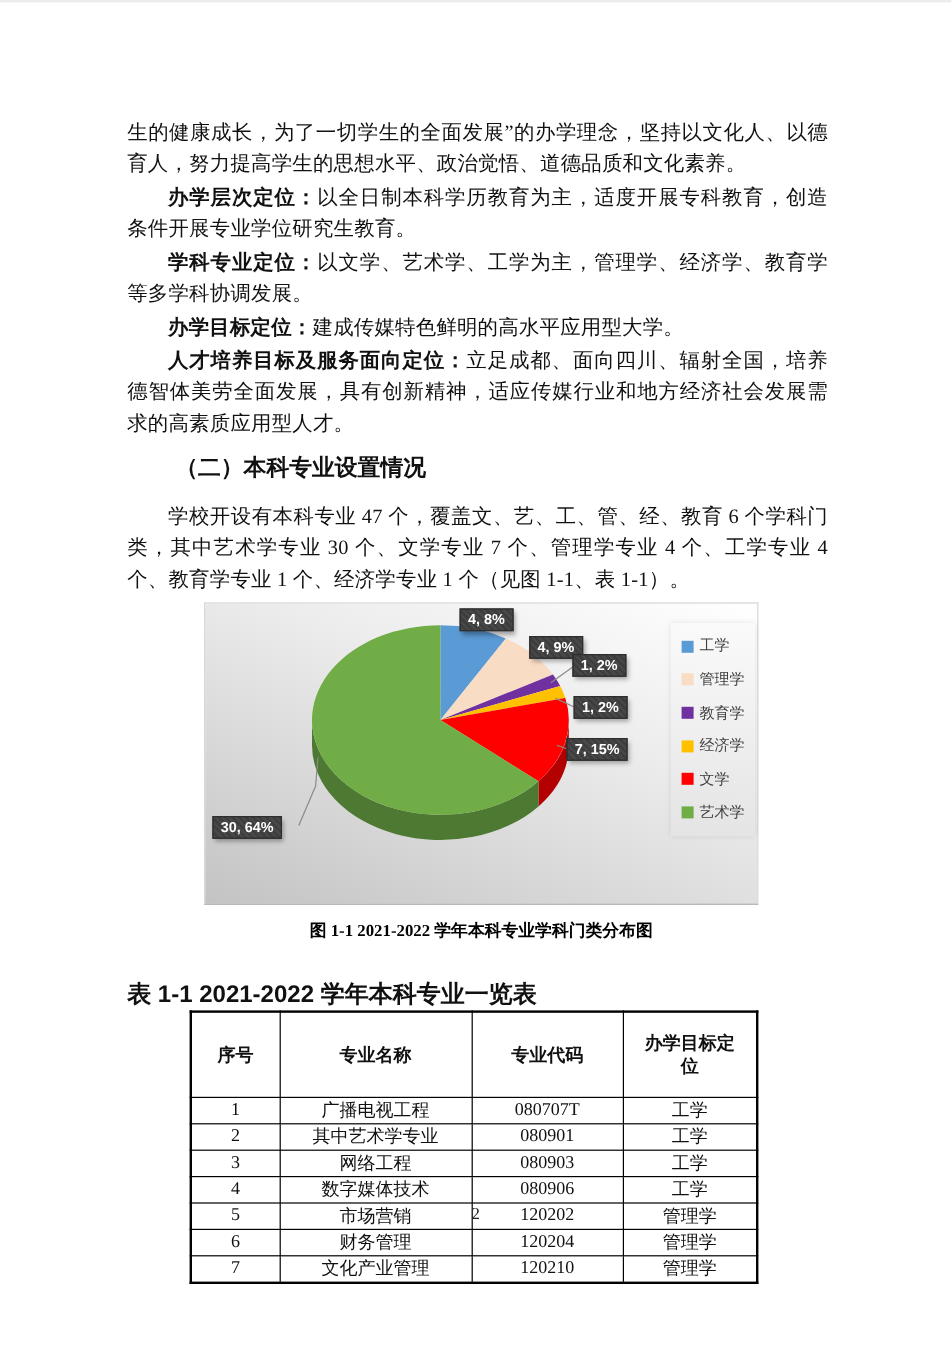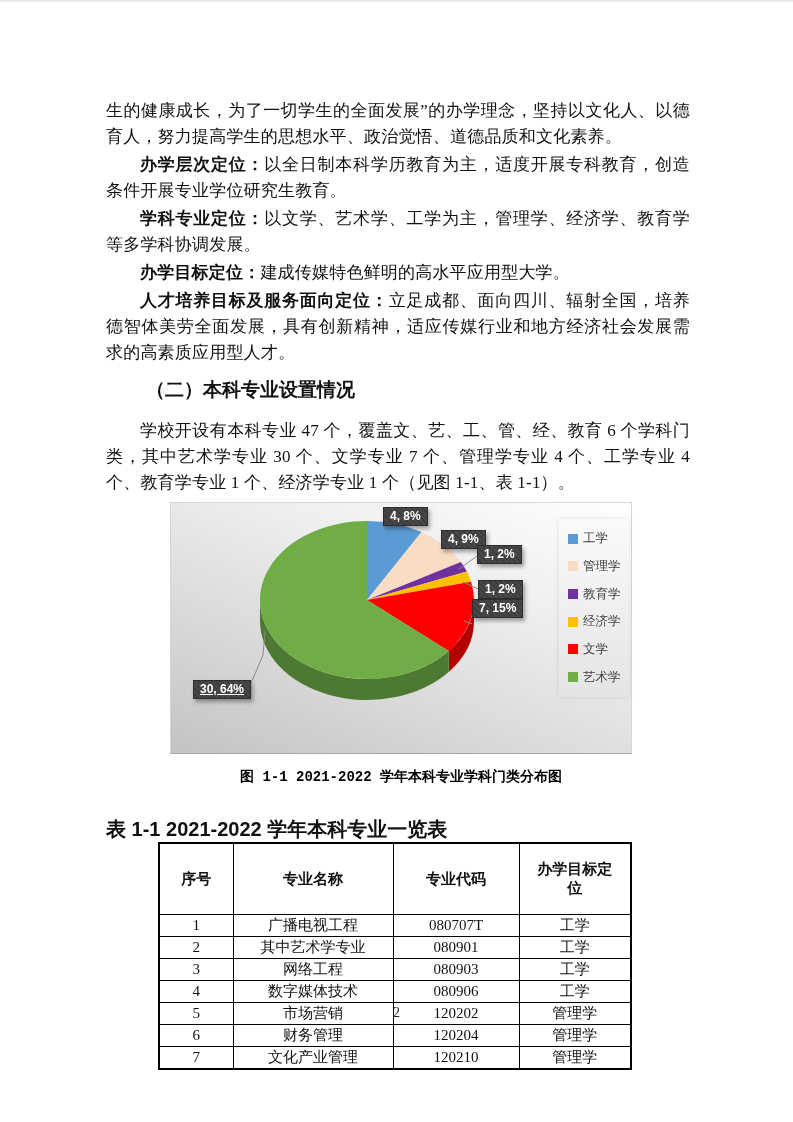--- a/index.html
+++ b/index.html
@@ -65,21 +65,21 @@
   }
   .legend-item{display:flex;align-items:center;gap:5px;}
   .legend-swatch{width:10px;height:10px;flex:0 0 10px;}
   .legend-label{
     font-family:"Liberation Sans","DejaVu Sans",sans-serif;
     font-size:12.5px;color:#404040;white-space:nowrap;
   }
   .figure-caption{
     margin:13px 0 0 64px;width:462px;
     text-align:center;
-    font-family:Liberation Mono, monospace;
+    font-family:Liberation Serif, serif;
     font-weight:bold;font-size:14px;line-height:20px;color:#000;
   }
   
   .table-title{
     margin:32px 0 0 0;width:584px;
     text-align:left;
     font-family:"Liberation Sans","DejaVu Sans",sans-serif;
     font-weight:bold;font-size:20px;line-height:20px;
   }
   table.majors{
@@ -134,22 +134,22 @@
           <polyline points="306,53 288,66" fill="none" stroke="#8a8a8a" stroke-width="1"></polyline>
           <polyline points="307,86 292,79" fill="none" stroke="#8a8a8a" stroke-width="1"></polyline>
           <polyline points="301,121 293,118" fill="none" stroke="#8a8a8a" stroke-width="1"></polyline>
           <polyline points="78,185 92,152 94,128" fill="none" stroke="#8a8a8a" stroke-width="1"></polyline>
         </svg>
       <div id="chart-labels">
           <div class="data-label" style="left: 212px; top: 4px;">4, 8%</div>
           <div class="data-label" style="left: 270px; top: 27px;">4, 9%</div>
           <div class="data-label" style="left: 306px; top: 42px;">1, 2%</div>
           <div class="data-label" style="left: 307px; top: 77px;">1, 2%</div>
-          <div class="data-label" style="left: 301px; top: 96px;">7, 15%</div>
-          <div class="data-label" style="left: 22px; top: 177px; text-decoration: underline;">30, 64%</div>
+          <div class="data-label" style="left: 301px; top: 112px;">7, 15%</div>
+          <div class="data-label" style="left: 6px; top: 177px;">30, 64%</div>
         </div>
       <div class="legend" id="chart-legend">
           <div class="legend-item">
             <span class="legend-swatch" style="background: rgb(91, 155, 213);"></span>
             <span class="legend-label">工学</span>
           </div>
           <div class="legend-item">
             <span class="legend-swatch" style="background: rgb(249, 220, 196);"></span>
             <span class="legend-label">管理学</span>
           </div>

